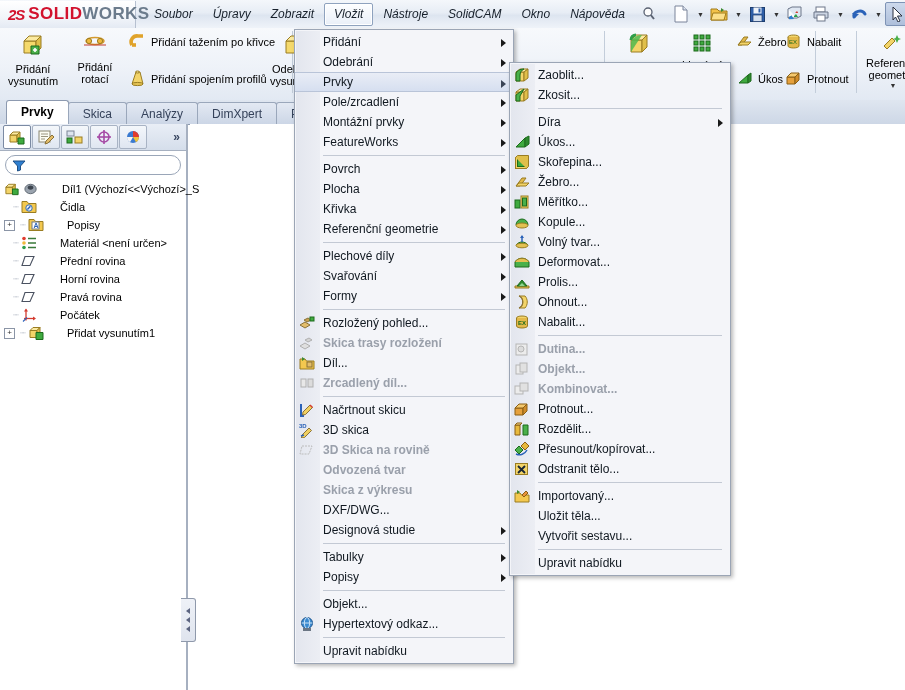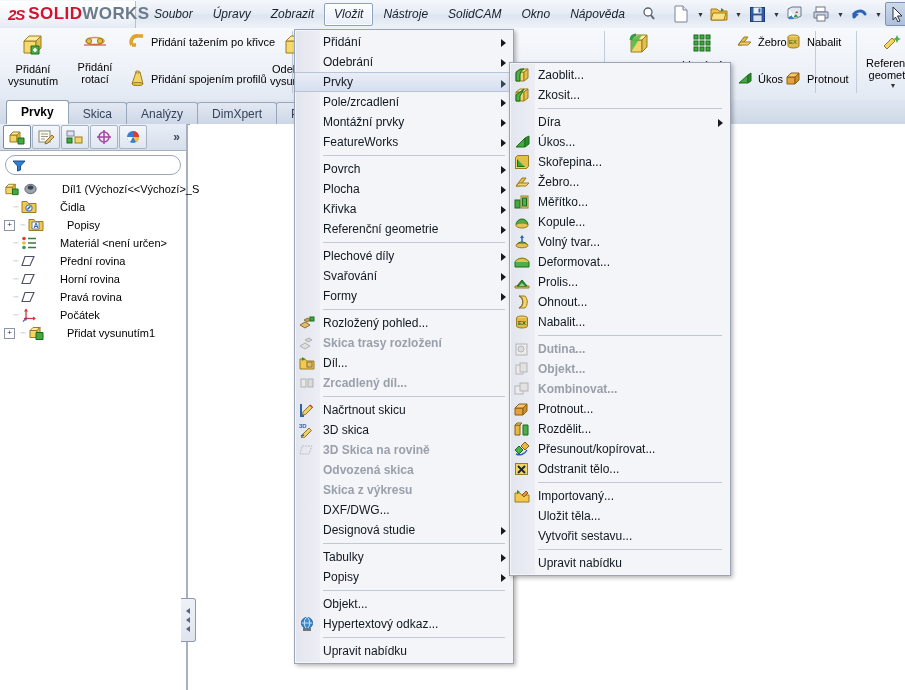--- a/index.html
+++ b/index.html
@@ -719,21 +719,21 @@
         </svg>
       <span class="mtext">3D skica</span>
     </div>
     <div class="mrow disabled">
       <svg class="micon" width="16" height="16" viewBox="0 0 16 16">
           <path d="M3 4h10l-3 8H1z" fill="none" stroke="#bcbcbc" stroke-dasharray="2 1"></path>
         </svg>
       <span class="mtext">3D Skica na rovině</span>
     </div>
     <div class="mrow disabled">
-      <span class="mtext">Odvozená skica</span>
+      <span class="mtext">Odvozená tvar</span>
     </div>
     <div class="mrow disabled">
       <span class="mtext">Skica z výkresu</span>
     </div>
     <div class="mrow">
       <span class="mtext">DXF/DWG...</span>
     </div>
     <div class="mrow">
       <span class="mtext">Designová studie</span>
       <span class="arrow"></span>

